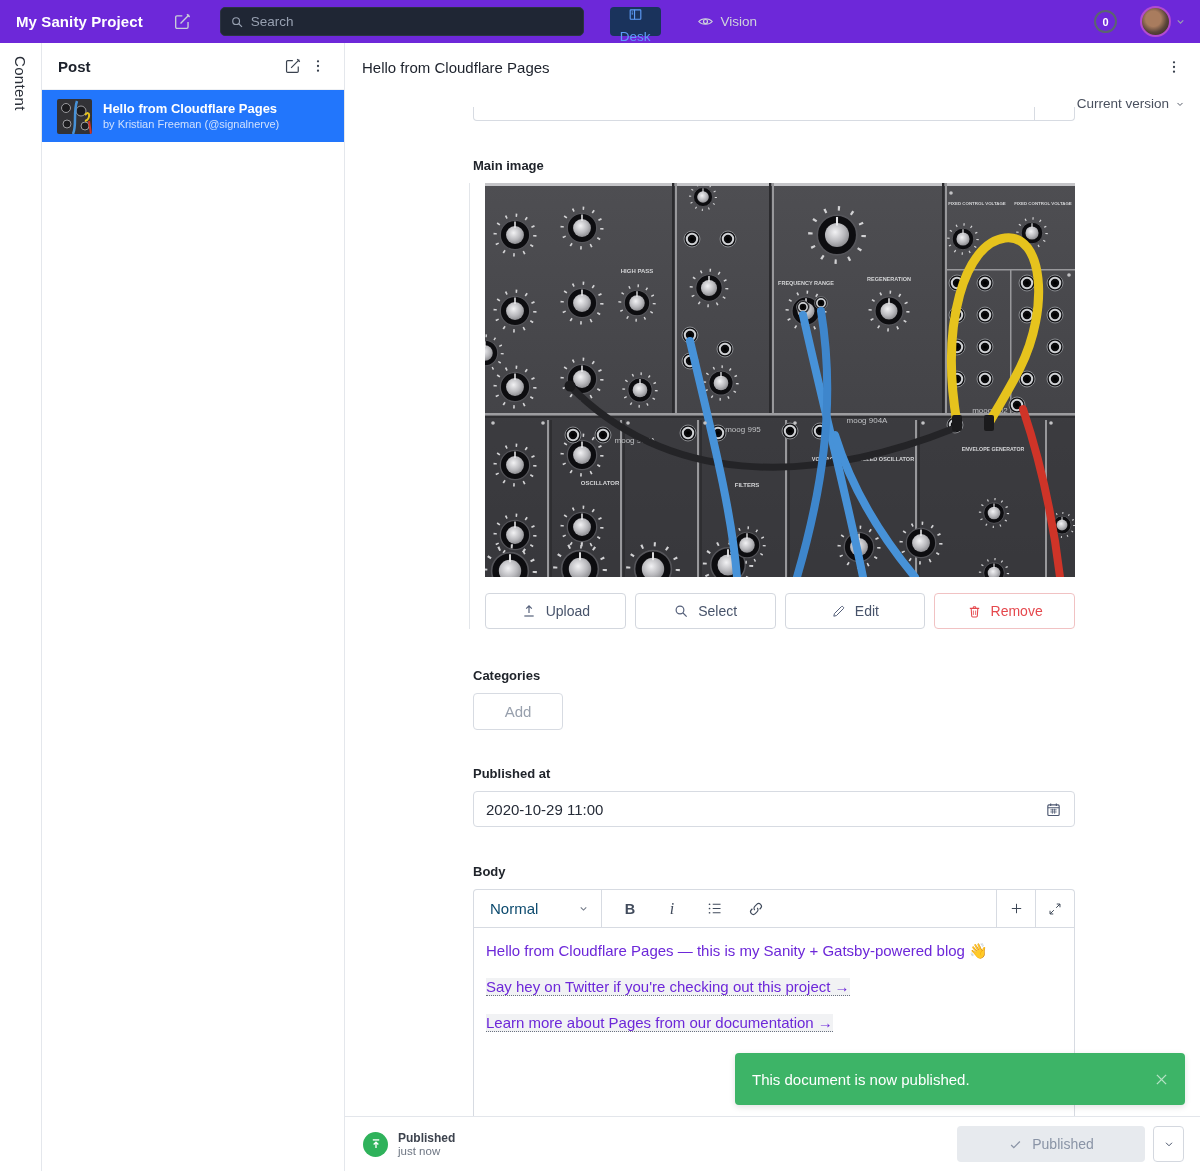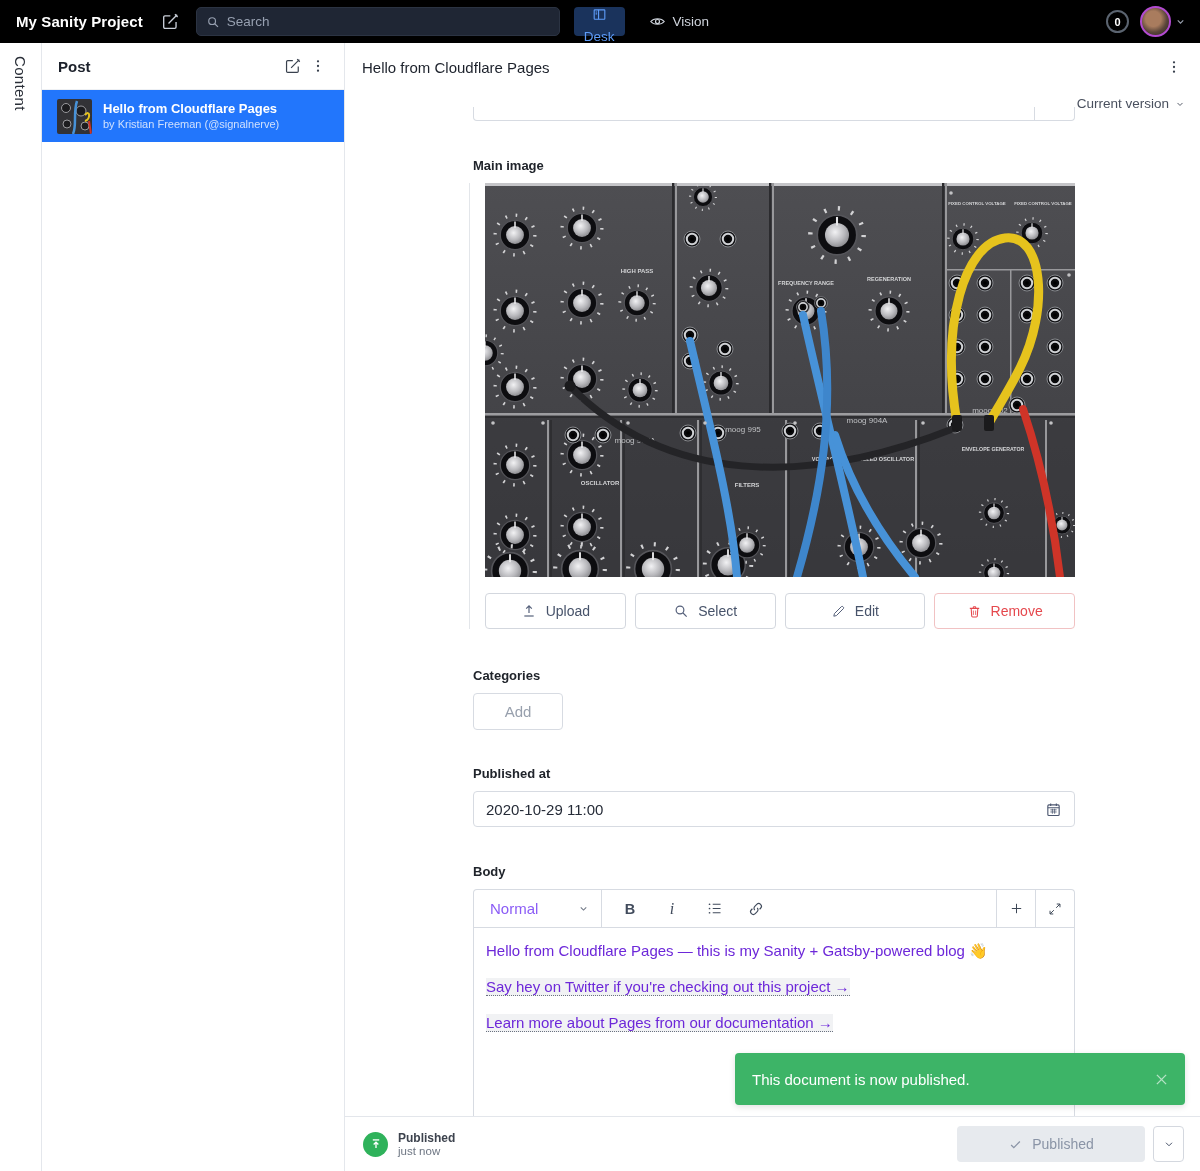--- a/index.html
+++ b/index.html
@@ -1,20 +1,20 @@
 <!DOCTYPE html>
 <html><head>
 <meta charset="utf-8">
 <style>
   * { margin:0; padding:0; box-sizing:border-box; }
   html,body { background:#fff; }
   body { width:1200px; height:1171px; font-family:"Liberation Sans", sans-serif; color:#20242c; position:relative; overflow:hidden; }
 
   
-  .navbar { height:43px; background:#000000; display:flex; align-items:center; padding:0 14px 0 16px; }
+  .navbar { height:43px; background:#6d28d9; display:flex; align-items:center; padding:0 14px 0 16px;gap:12px; }
   .nav-title { color:#fff; font-size:15px; font-weight:700; letter-spacing:.1px; white-space:nowrap; }
   .nav-compose { margin-left:18px; color:#c9ced8; display:flex; align-items:center; cursor:pointer; }
   .nav-search { margin-left:16px; width:364px; height:29px; background:#1f2634; border:1px solid #2b3342; border-radius:5px; display:flex; align-items:center; padding:0 9px; gap:7px; }
   .nav-search input { background:transparent; border:none; outline:none; color:#e3e7ee; font-size:13.5px; width:100%; font-family:inherit; }
   .nav-search input::placeholder { color:#97a0b0; }
   .nav-search .icn { color:#97a0b0; }
   .nav-tab { margin-left:14px; height:29px; border-radius:4px; display:flex; align-items:center; gap:7px; padding:0 10px; font-size:13.5px; cursor:pointer; }
   .nav-tab.active { background:#1a335c; color:#5e9cf8;flex-direction:column; }
   .nav-tab.inactive { color:#ced3db; }
   .nav-spacer { flex:1; }
@@ -63,21 +63,21 @@
 
   .field-published { margin-top:34px; }
   .date-input { margin-top:8px; height:36px; border:1px solid #d7dbe2; border-radius:4px; display:flex; align-items:center; padding:0 12px; font-size:15px; color:#262c38; cursor:text; }
   .date-input .val { flex:1; }
   .date-input .icn { color:#4c5770; cursor:pointer; }
 
   .field-body { margin-top:35px; }
   .editor { margin-top:8px; height:227px; border:1px solid #d7dbe2; border-bottom:none; border-radius:4px 4px 0 0; overflow:hidden; }
   .ed-toolbar { height:38px; border-bottom:1px solid #d7dbe2; display:flex; align-items:stretch; }
   .ed-style { width:128px; border-right:1px solid #d7dbe2; display:flex; align-items:center; padding:0 12px 0 16px; gap:8px; cursor:pointer; }
-  .ed-style .sel { flex:1; font-size:15px; color:#8b5cf6; }
+  .ed-style .sel { flex:1; font-size:15px; color:#0c4a6e; }
   .ed-style .icn { color:#6f7785; }
   .ed-icons { flex:1; display:flex; align-items:center; padding-left:19px; gap:24px; }
   .ed-ic { width:18px; display:flex; align-items:center; justify-content:center; color:#414b5c; cursor:pointer; }
   .ed-ic.bold { font-weight:700; font-size:14.5px; }
   .ed-ic.italic { font-family:"Liberation Serif", serif; font-style:italic; font-size:16px; }
   .ed-right { display:flex; }
   .ed-right .cell { width:39px; border-left:1px solid #d7dbe2; display:flex; align-items:center; justify-content:center; color:#3e4857; cursor:pointer; }
   .ed-content { padding:13px 12px; font-size:15px; color:#6d28d9; }
   .ed-content p { line-height:20px; margin-bottom:16px; }
   .ed-link { background:#f1f2f4; border-bottom:1px dotted #6b7280; cursor:pointer; }

